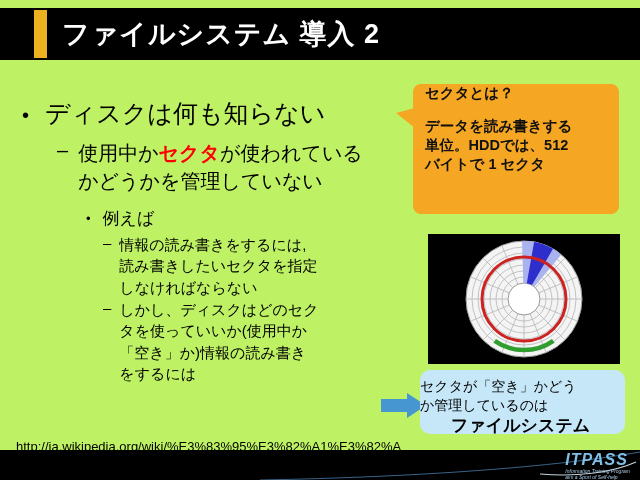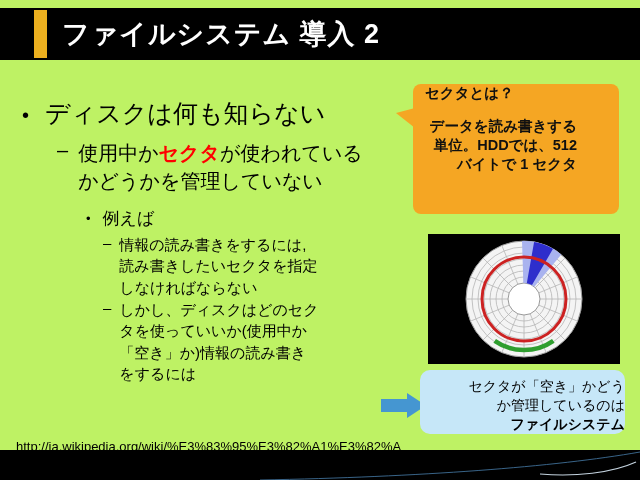--- a/index.html
+++ b/index.html
@@ -27,29 +27,29 @@
 
   .url { position:absolute; top:414px; left:16px; width:388px; font-size:13px;
          line-height:1.35; word-break:break-all; color:#000;margin-top:24px; }
 
   .callout { position:absolute; left:413px; top:84px; width:206px; min-height:130px;
              background:var(--callout_bg,#F5A623); border-radius:8px; padding:0 12px;
              font-size:14.5px; font-weight:600; color:#101010; line-height:1.32; }
   .callout .pointer { position:absolute; left:-17px; top:24px; width:0; height:0;
              border-top:5px solid transparent; border-bottom:15px solid transparent;
              border-right:19px solid var(--callout_bg,#F5A623); }
-  .callout .body { margin-top:14px; width:152px;text-align:right; }
+  .callout .body { margin-top:14px; width:152px; }
 
   .disk { position:absolute; left:428px; top:234px; width:192px; height:130px; background:#000; }
 
   .conclusion { position:absolute; left:420px; top:370px; width:205px; height:64px;
-                background:var(--conclusion_bg,#C6E7F8); border-radius:10px; text-align:right;
+                background:var(--conclusion_bg,#C6E7F8); border-radius:10px; text-align:left;
                 font-size:14px; padding-top:7px; line-height:1.35; color:#000; }
   .conclusion .text { display:inline-block; width:160px; }
-  .conclusion .em { font-weight:700; font-size:14px;padding-left:31px; }
+  .conclusion .em { font-weight:700; font-size:17px;padding-left:31px; }
 
   .arrow { position:absolute; left:381px; top:392px; }
   .arrow polygon { fill:var(--arrow_blue,#4596D1); }
 
   .footer { position:absolute; bottom:0; left:0; width:640px; height:30px; background:#000; }
   .swoosh { position:absolute; left:0; top:0; }
   .logo-wrap { position:absolute; right:10px; top:2px; }
   .logo { font-style:italic; font-weight:700; font-size:16px; line-height:16px;
           color:var(--itpass_blue,#7FC0E8); letter-spacing:1px; }
   .tagline { font-size:5px; line-height:6px; font-style:italic; color:#a9cce6; }
@@ -132,15 +132,20 @@
   <div class="conclusion">
     <span class="text">セクタが「空き」かどうか管理しているのは</span>
     <div class="em">ファイルシステム</div>
   </div>
 
   <footer class="footer">
     <svg class="swoosh" width="640" height="30">
       <path d="M260,30 C420,27 555,17 640,2" stroke="#3f6f97" stroke-width="1" fill="none" opacity="0.9"></path>
       <path d="M540,24 C575,27 612,23 636,12" stroke="#d8e9f6" stroke-width="1.2" fill="none" opacity="0.9"></path>
     </svg>
+    <div class="logo-wrap">
+      <div class="logo">ITPASS</div>
+      <div class="tagline">Information Training Program</div>
+      <div class="tagline">aim a Sport of Self-help</div>
+    </div>
   </footer>
 
 </div>
 
 </body></html>

